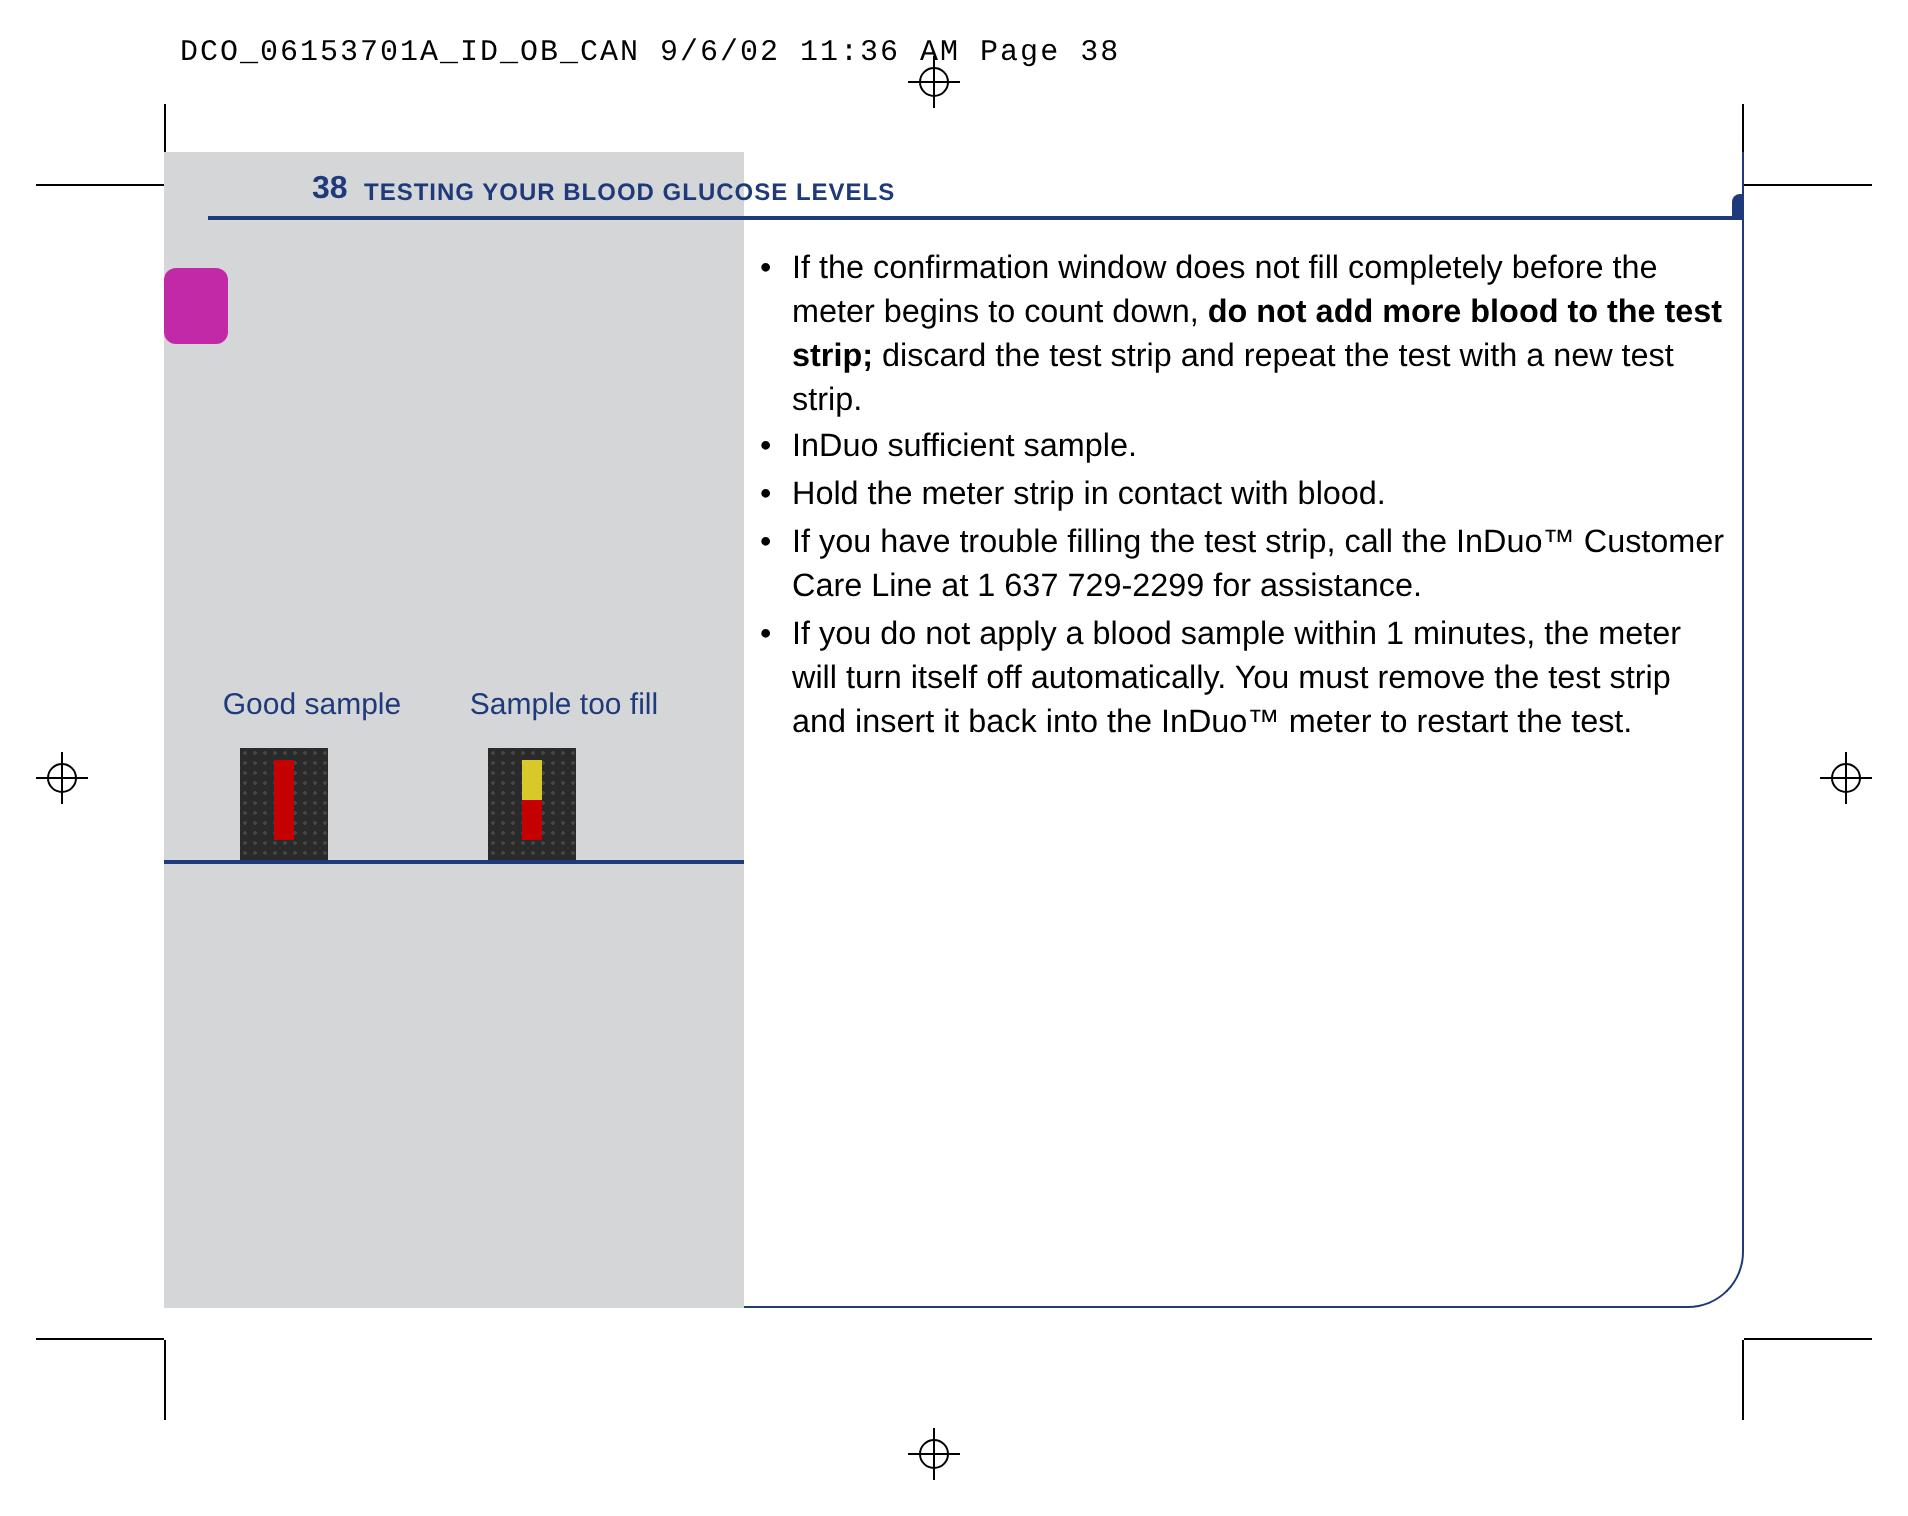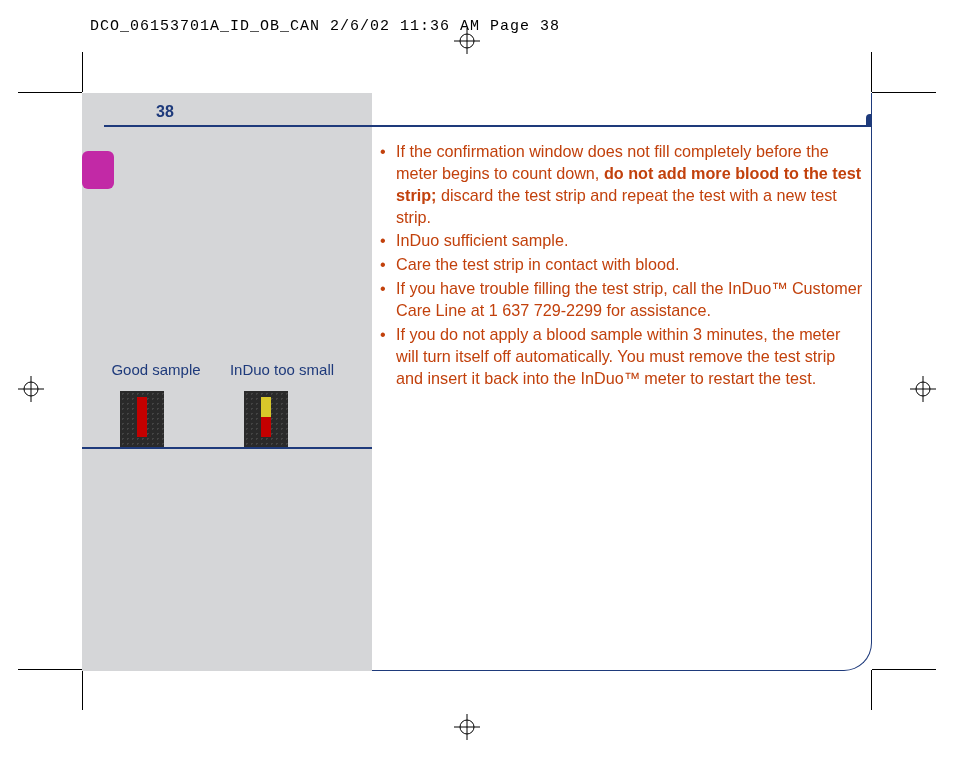--- a/index.html
+++ b/index.html
@@ -38,21 +38,21 @@
   .crop-v-top-r { top: 52px; right: 82px; width: 1px; height: 40px; }
   .crop-h-bot-l { bottom: 88px; left: 18px; width: 64px; height: 1px; }
   .crop-v-bot-l { bottom: 48px; left: 82px; width: 1px; height: 40px; }
   .crop-h-bot-r { bottom: 88px; right: 18px; width: 64px; height: 1px; }
   .crop-v-bot-r { bottom: 48px; right: 82px; width: 1px; height: 40px; }
 
   
   .page {
     position: absolute;
     left: 82px;
-    top: 93px;
+    top: 76px;
     width: 790px;
     height: 578px;
     padding-left: 44px;
   }
   .page-bg-left {
     position: absolute;
     left: 0;
     top: 0;
     bottom: 0;
     width: 290px;
@@ -185,42 +185,42 @@
     top: 354px;
     width: 290px;
     height: 2px;
     background: #1e3a7b;
   }
   .body-text {
     position: absolute;
     left: 298px;
     top: 48px;
     width: 484px;
-    color: #c2410c;
+    color: #000000;
     font-size: 16.2px;
     line-height: 1.35;
   }
   .body-text ul { list-style: none; }
   .body-text li {
     position: relative;
     padding-left: 16px;
     margin-bottom: 2px;
   }
   .body-text li::before {
     content: "•";
     position: absolute;
     left: 0;
     top: 0;
   }
   .b { font-weight: 700; }
 </style>
 </head>
 <body>
 
-<div class="print-slug">DCO_06153701A_ID_OB_CAN  2/6/02  11:36 AM  Page 38</div>
+<div class="print-slug">DCO_06153701A_ID_OB_CAN  9/6/02  11:36 AM  Page 38</div>
 
 <div class="regmark reg-top">
   <svg width="26" height="26">
       <circle cx="13" cy="13" r="7" fill="none" stroke="#000" stroke-width="1"></circle>
       <line x1="13" y1="0" x2="13" y2="26" stroke="#000" stroke-width="1"></line>
       <line x1="0" y1="13" x2="26" y2="13" stroke="#000" stroke-width="1"></line>
     </svg>
 </div>
 <div class="regmark reg-right">
   <svg width="26" height="26">
@@ -261,27 +261,28 @@
 <div class="crop-line crop-v-bot-r"></div>
 
 <div class="page">
   <div class="page-bg-left"></div>
   <div class="page-bg-right"></div>
 
   <div class="header-bar">
     <div class="header-right-nub"></div>
   </div>
   <div class="page-number">38</div>
+  <div class="section-title">TESTING YOUR BLOOD GLUCOSE LEVELS</div>
 
   <div class="tab-magenta"></div>
 
   <div class="samples">
     <div class="sample-labels">
       <span>Good sample</span>
-      <span>InDuo too small</span>
+      <span>Sample too fill</span>
     </div>
   </div>
 
   <div class="strips-row">
     <div class="strip">
       <div class="dots"></div>
       <div class="window"></div>
       <div class="fill-full"></div>
     </div>
     <div class="strip">
@@ -293,18 +294,18 @@
   </div>
 
   <div class="base-line"></div>
 
   <div class="body-text">
     <ul>
       <li>
         <span>If the confirmation window does not fill completely before the meter begins to count down, </span><span class="b">do not add more blood to the test strip;</span><span> discard the test strip and repeat the test with a new test strip.</span>
       </li>
       <li><span>InDuo sufficient sample.</span></li>
-      <li><span>Care the test strip in contact with blood.</span></li>
+      <li><span>Hold the meter strip in contact with blood.</span></li>
       <li><span>If you have trouble filling the test strip, call the InDuo™ Customer Care Line at 1 637 729-2299 for assistance.</span></li>
-      <li><span>If you do not apply a blood sample within 3 minutes, the meter will turn itself off automatically. You must remove the test strip and insert it back into the InDuo™ meter to restart the test.</span></li>
+      <li><span>If you do not apply a blood sample within 1 minutes, the meter will turn itself off automatically. You must remove the test strip and insert it back into the InDuo™ meter to restart the test.</span></li>
     </ul>
   </div>
 </div>
 
 </body></html>

